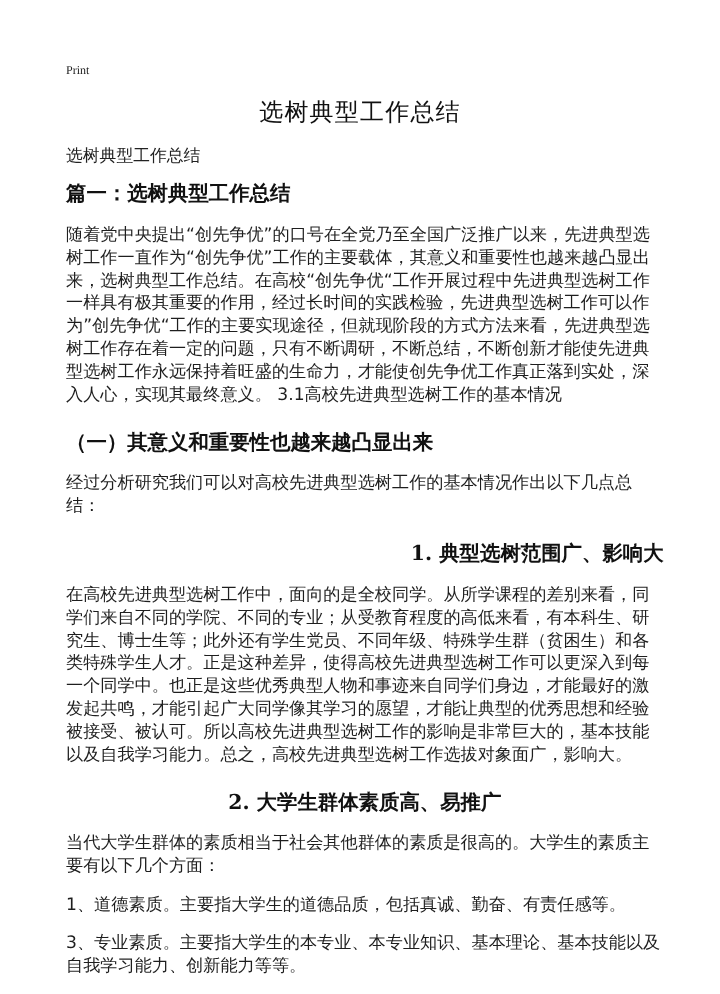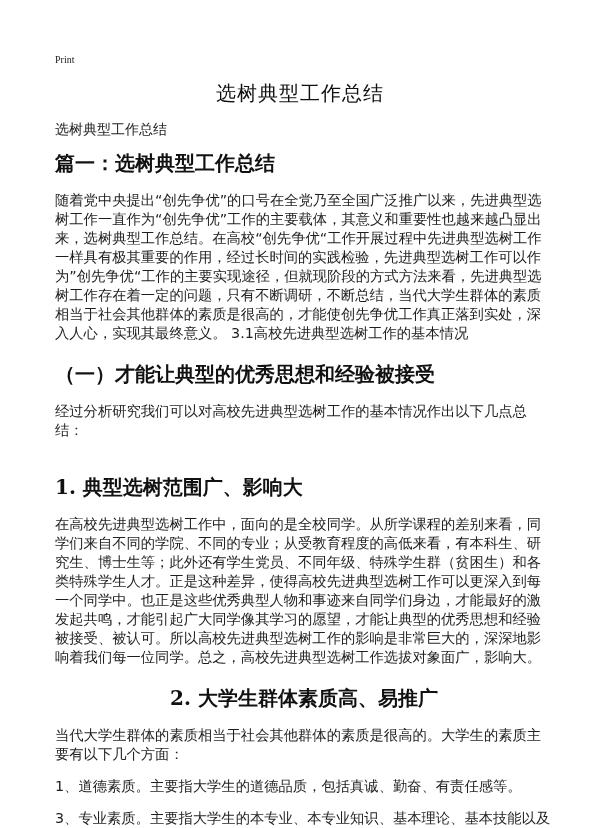--- a/index.html
+++ b/index.html
@@ -44,21 +44,21 @@
     }
     .content {
       position: absolute;
       left: 55px;
       top: 150px;
       width: 498px;
     }
     .h-bold {
       font-family: "DejaVu Serif", "Liberation Serif", serif;
       font-weight: bold;
-      font-size: 20px;
+      font-size: 17px;
       margin: 0 0 14px 0;
       color: #111;
     }
     .para {
       font-size: 14.3px;
       line-height: 19px;
       margin: 0 0 13px 0;
       text-align: left;
       color: #1e1e1e;
       word-break: break-all;
@@ -68,26 +68,26 @@
 <body>
 
 <div class="print-label">Print</div>
 
 <h1 class="doc-title">选树典型工作总结</h1>
 
 <div class="subtitle">选树典型工作总结</div>
 
 <div class="content">
   <div class="h-bold">篇一：选树典型工作总结</div>
-  <p class="para">随着党中央提出“创先争优”的口号在全党乃至全国广泛推广以来，先进典型选树工作一直作为“创先争优”工作的主要载体，其意义和重要性也越来越凸显出来，选树典型工作总结。在高校“创先争优“工作开展过程中先进典型选树工作一样具有极其重要的作用，经过长时间的实践检验，先进典型选树工作可以作为”创先争优“工作的主要实现途径，但就现阶段的方式方法来看，先进典型选树工作存在着一定的问题，只有不断调研，不断总结，当代大学生群体的素质相当于社会其他群体的素质是很高的，才能使创先争优工作真正落到实处，深入人心，实现其最终意义。 3.1高校先进典型选树工作的基本情况</p>
+  <p class="para">随着党中央提出“创先争优”的口号在全党乃至全国广泛推广以来，先进典型选树工作一直作为“创先争优”工作的主要载体，其意义和重要性也越来越凸显出来，选树典型工作总结。在高校“创先争优“工作开展过程中先进典型选树工作一样具有极其重要的作用，经过长时间的实践检验，先进典型选树工作可以作为”创先争优“工作的主要实现途径，但就现阶段的方式方法来看，先进典型选树工作存在着一定的问题，只有不断调研，不断总结，不断创新才能使先进典型选树工作永远保持着旺盛的生命力，才能使创先争优工作真正落到实处，深入人心，实现其最终意义。 3.1高校先进典型选树工作的基本情况</p>
 
-  <div class="h-bold" style="margin-top:18px;">（一）才能让典型的优秀思想和经验被接受</div>
+  <div class="h-bold" style="margin-top:18px;">（一）其意义和重要性也越来越凸显出来</div>
   <p class="para">经过分析研究我们可以对高校先进典型选树工作的基本情况作出以下几点总结：</p>
 
-  <div class="h-bold" style="margin-top:34px;">1. 典型选树范围广、影响大</div>
-  <p class="para">在高校先进典型选树工作中，面向的是全校同学。从所学课程的差别来看，同学们来自不同的学院、不同的专业；从受教育程度的高低来看，有本科生、研究生、博士生等；此外还有学生党员、不同年级、特殊学生群（贫困生）和各类特殊学生人才。正是这种差异，使得高校先进典型选树工作可以更深入到每一个同学中。也正是这些优秀典型人物和事迹来自同学们身边，才能最好的激发起共鸣，才能引起广大同学像其学习的愿望，才能让典型的优秀思想和经验被接受、被认可。所以高校先进典型选树工作的影响是非常巨大的，深深地影响着我们每一位同学。总之，高校先进典型选树工作选拔对象面广，影响大。</p>
+  <div class="h-bold" style="margin-top:18px;text-align:right;">1. 典型选树范围广、影响大</div>
+  <p class="para">在高校先进典型选树工作中，面向的是全校同学。从所学课程的差别来看，同学们来自不同的学院、不同的专业；从受教育程度的高低来看，有本科生、研究生、博士生等；此外还有学生党员、不同年级、特殊学生群（贫困生）和各类特殊学生人才。正是这种差异，使得高校先进典型选树工作可以更深入到每一个同学中。也正是这些优秀典型人物和事迹来自同学们身边，才能最好的激发起共鸣，才能引起广大同学像其学习的愿望，才能让典型的优秀思想和经验被接受、被认可。所以高校先进典型选树工作的影响是非常巨大的，基本技能以及自我学习能力。总之，高校先进典型选树工作选拔对象面广，影响大。</p>
 
   <div class="h-bold" style="margin-top:18px;text-align:center;">2. 大学生群体素质高、易推广</div>
   <p class="para">当代大学生群体的素质相当于社会其他群体的素质是很高的。大学生的素质主要有以下几个方面：</p>
 
   <p class="para">1、道德素质。主要指大学生的道德品质，包括真诚、勤奋、有责任感等。</p>
   <p class="para">3、专业素质。主要指大学生的本专业、本专业知识、基本理论、基本技能以及自我学习能力、创新能力等等。</p>
 </div>
 
 </body></html>

